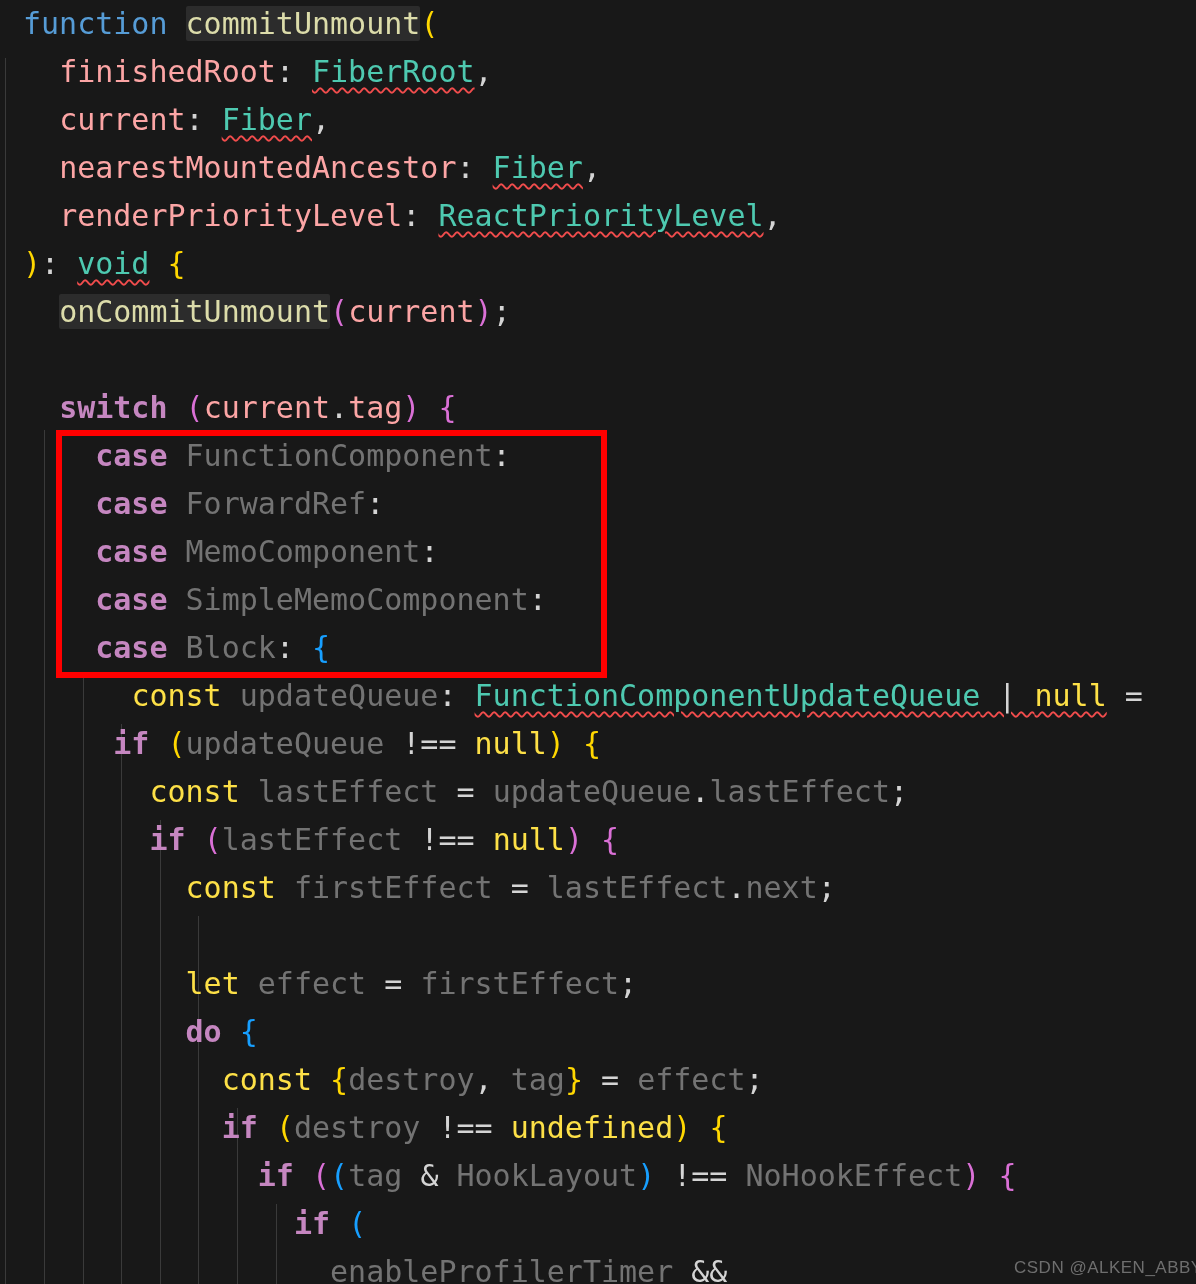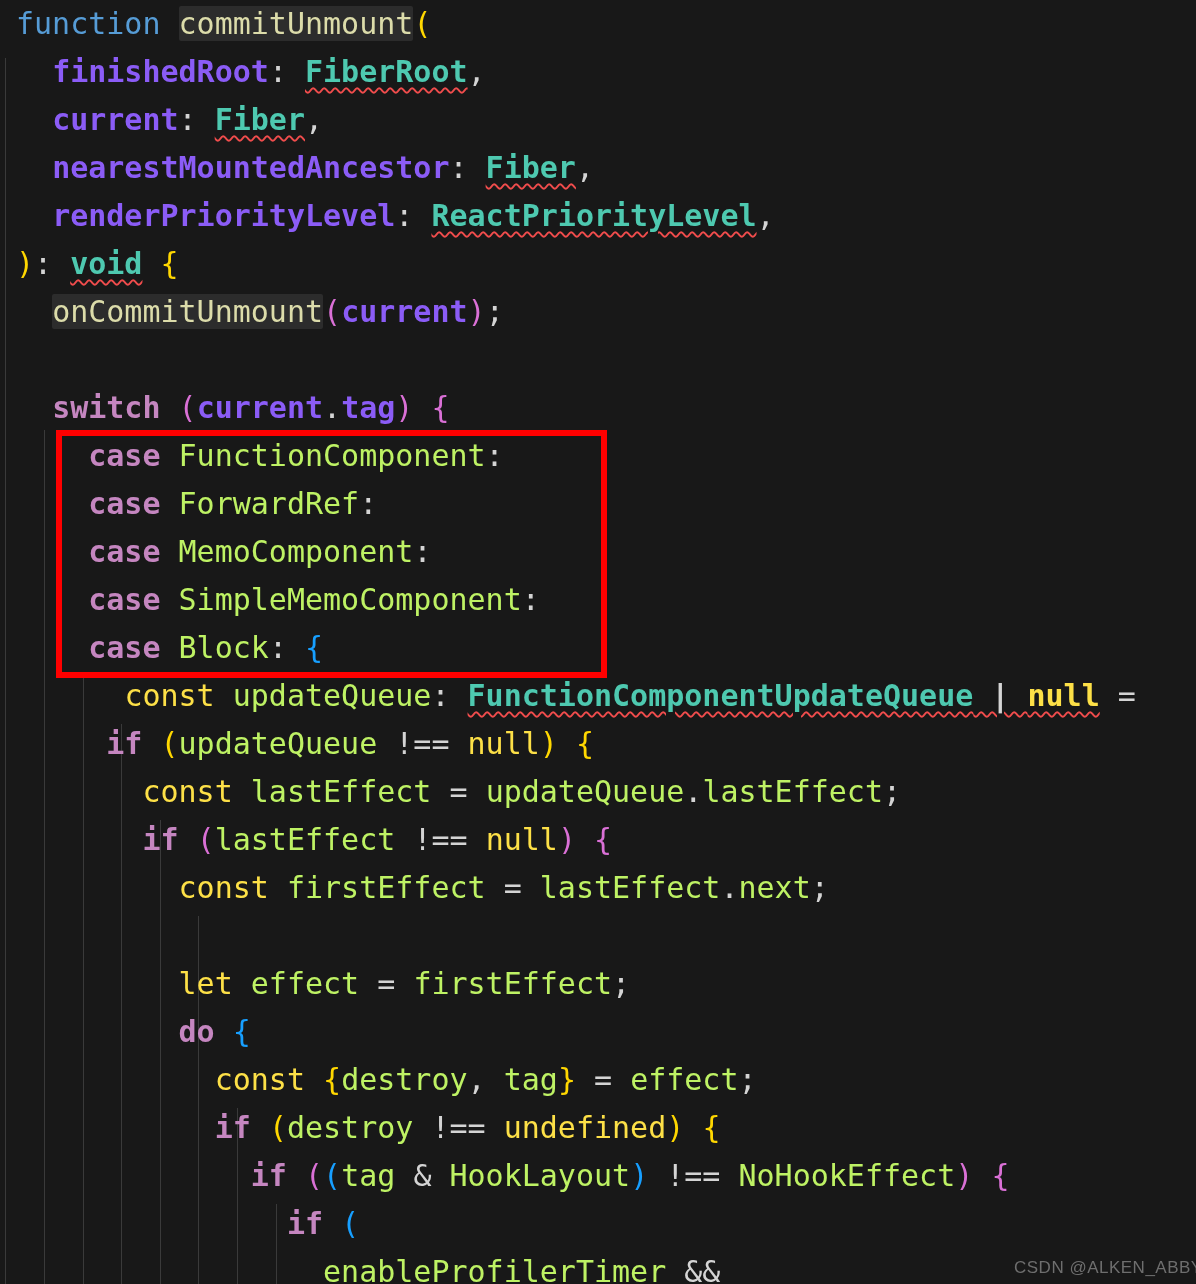--- a/index.html
+++ b/index.html
@@ -10,44 +10,43 @@
   #editor{
     position:absolute;inset:0;background:#181818;overflow:hidden;
   }
   .code{
     position:absolute;left:0;top:0;width:1196px;
     font-size:30px;line-height:48px;letter-spacing:0;
     white-space:pre;
   }
   .line{
     height:48px;white-space:pre;position:relative;
-    padding-left:16px;
+    padding-left:23px;
   }
   
   .guides{position:absolute;left:0;top:0;width:1196px;height:1284px;pointer-events:none;}
   .guide{position:absolute;width:1px;background:#3a3a3a;}
   
   .kw      {color:#569cd6;}   
   .ctrl    {color:#c586c0;font-weight:bold;}   
   .fn      {color:#dcdcaa;}   
-  .var     {color:#8b5cf6;font-weight:bold;}   
+  .var     {color:#fca5a5;}   
   .type    {color:#4ec9b0;}   
   .num     {color:#fde047;}   
   .op      {color:#d4d4d4;}   
-  .id      {color:#bef264;}   
+  .id      {color:#737373;}   
   .b0      {color:#ffd700;}   
   .b1      {color:#da70d6;}   
   .b2      {color:#179fff;}   
   .hl      {background:#2c2c2c;border-radius:2px;}
   .squig{
     position:relative;
     text-decoration:underline wavy #f14c4c;
     text-decoration-thickness:1.5px;
     text-underline-offset:5px;
-    font-weight:bold;
   }
   
   #annot{
     position:absolute;border:6px solid #ff0000;
     box-sizing:border-box;pointer-events:none;
   }
   
   #watermark{
     position:absolute;color:#6e6e6e;font-size:17px;
     font-family:"Liberation Sans",sans-serif;letter-spacing:.5px;

